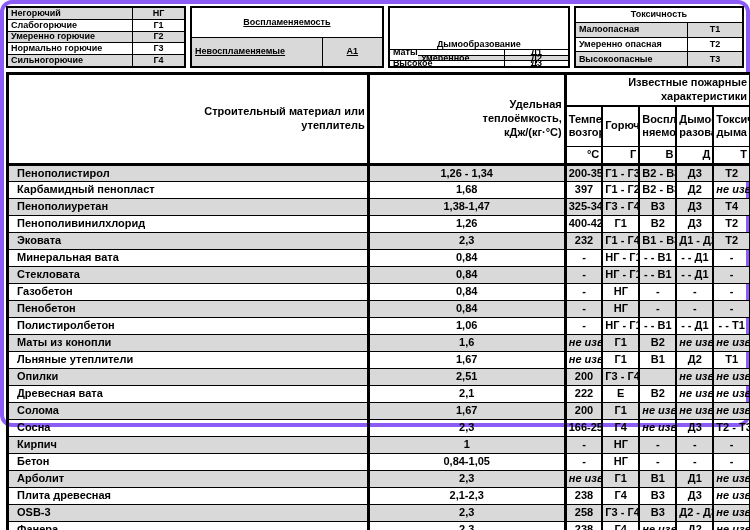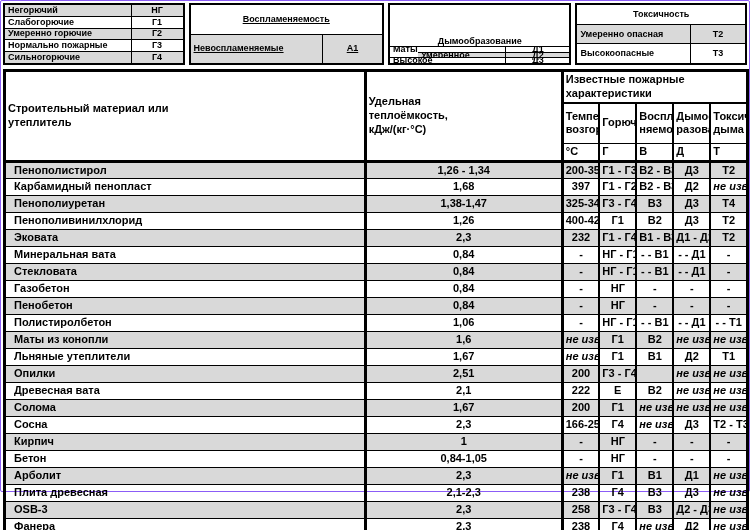--- a/index.html
+++ b/index.html
@@ -4,21 +4,21 @@
 <style>
   :root{ --stripe:#d9d9d9; --border:#000; --bg:#fff; }
   *{box-sizing:border-box;}
   html,body{margin:0;padding:0;}
   body{
     width:750px;height:530px;background:#fff;
     font-family:"Liberation Sans","DejaVu Sans",sans-serif;
     color:#000;overflow:hidden;
   }
   .page{
-    width:750px;height:492px;border:1px solid #8b5cf6;border-radius:2px;
+    width:750px;height:427px;border:4px solid #8b5cf6;border-radius:12px;
     padding:2px;background:var(--bg);
   }
 
   
   .legend-strip{display:flex;gap:4px;height:62px;align-items:stretch;}
   .lg{
     border:2px solid var(--border);display:flex;flex-direction:column;
     font-size:9px;font-weight:bold;line-height:1;background:#fff;
   }
   .lg-row{flex:1;display:flex;align-items:stretch;border-top:1px solid var(--border);min-height:0;}
@@ -39,21 +39,21 @@
   
   table.main{
     border-collapse:collapse;table-layout:fixed;width:746px;
     margin-top:4px;border:3px solid var(--border);
   }
   table.main th, table.main td{
     border:1px solid var(--border);
     font-weight:bold;overflow:hidden;
   }
   table.main thead th{
-    font-size:11px;text-align:left;vertical-align:middle;
+    font-size:11px;text-align:right;vertical-align:middle;
     white-space:pre-line;line-height:1.25;padding:1px 2px;background:#fff;
   }
   tr.group-row th{height:16px;border-bottom:2px solid var(--border);}
   tr.sub-row th{height:41px;}
   tr.unit-row th{height:16px;font-size:12px;}
   thead{border-bottom:3px solid var(--border);}
   th.span-col{border-bottom:3px solid var(--border);}
   table.main tbody td{
     height:17px;font-size:11px;text-align:center;padding:0 2px;
     line-height:1;white-space:nowrap;
@@ -82,21 +82,21 @@
         </div>
         <div class="lg-row">
           <div class="lg-label">Слабогорючие</div>
           <div class="lg-code">Г1</div>
         </div>
         <div class="lg-row">
           <div class="lg-label">Умеренно горючие</div>
           <div class="lg-code">Г2</div>
         </div>
         <div class="lg-row">
-          <div class="lg-label">Нормально пожарные</div>
+          <div class="lg-label">Нормально горючие</div>
           <div class="lg-code">Г3</div>
         </div>
         <div class="lg-row">
           <div class="lg-label">Сильногорючие</div>
           <div class="lg-code">Г4</div>
         </div>
       </div>
       <div class="lg legend-ignitability">
         <div class="lg-row lg-title">Воспламеняемость</div>
         <div class="lg-row">
@@ -114,20 +114,24 @@
           <div class="lg-label">Умеренное</div>
           <div class="lg-code">Д2</div>
         </div>
         <div class="lg-row">
           <div class="lg-label">Высокое</div>
           <div class="lg-code">Д3</div>
         </div>
       </div>
       <div class="lg legend-toxicity">
         <div class="lg-row lg-title">Токсичность</div>
+        <div class="lg-row">
+          <div class="lg-label">Малоопасная</div>
+          <div class="lg-code">Т1</div>
+        </div>
         <div class="lg-row">
           <div class="lg-label">Умеренно опасная</div>
           <div class="lg-code">Т2</div>
         </div>
         <div class="lg-row">
           <div class="lg-label">Высокоопасные</div>
           <div class="lg-code">Т3</div>
         </div>
       </div>
     </div>

